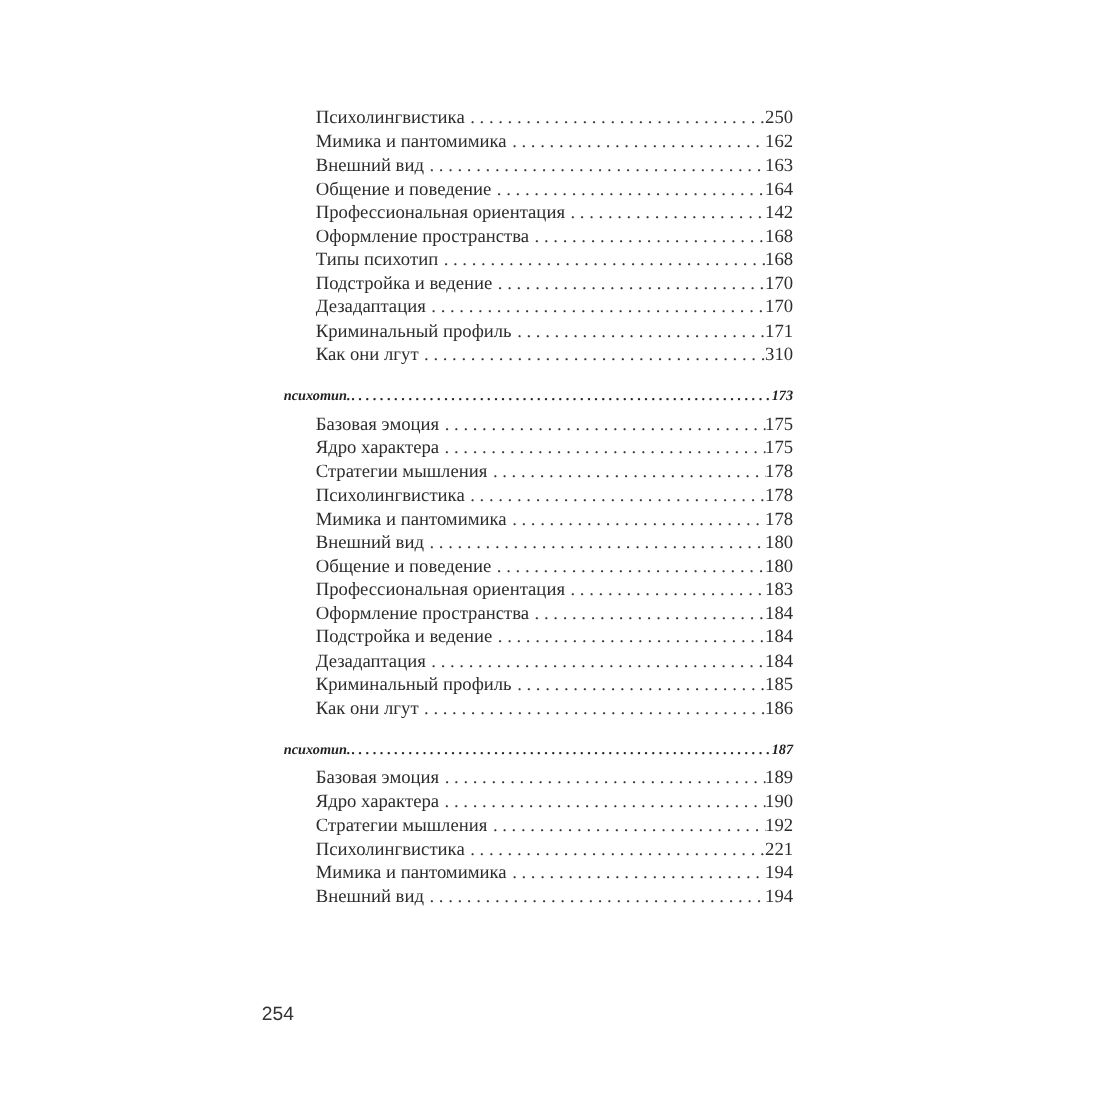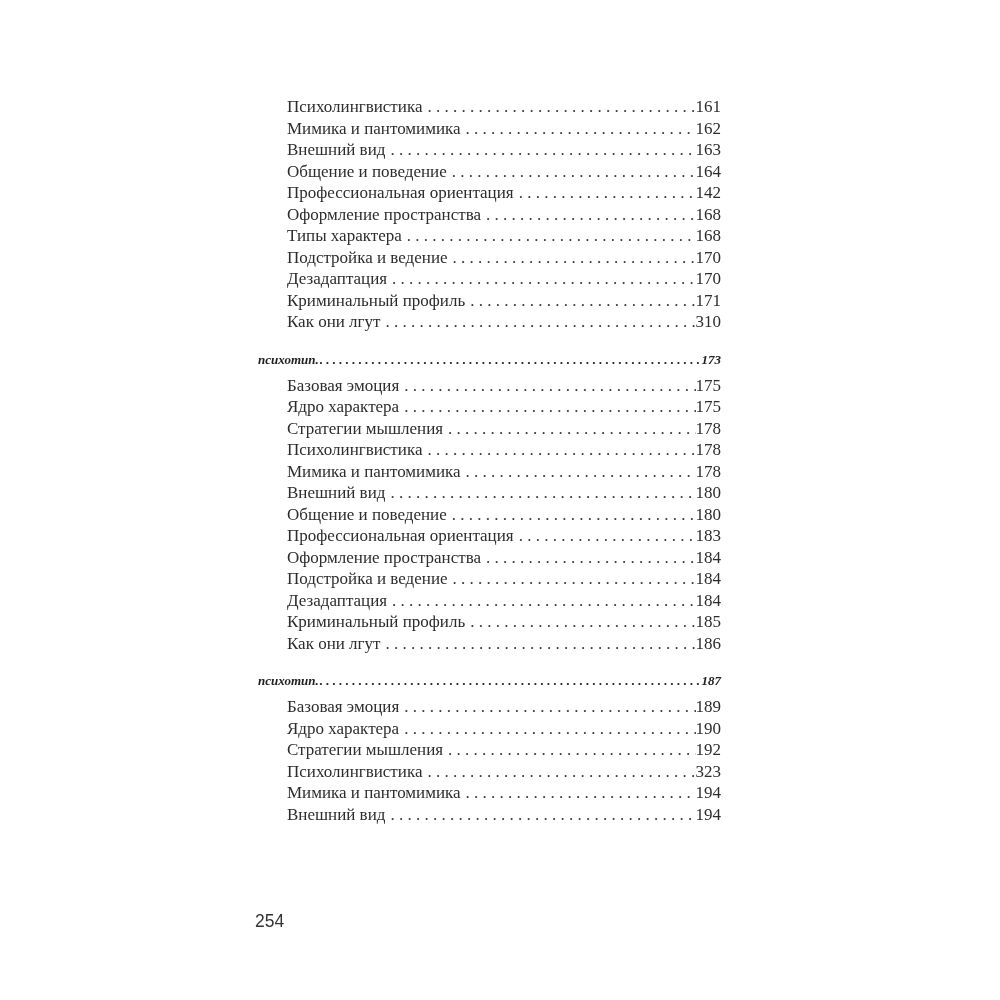--- a/index.html
+++ b/index.html
@@ -65,37 +65,37 @@
   .toc-heading .leader {
     color: #222222;
     padding: 0 3px 0 1px;
   }
   .page-num {
     flex: 0 0 auto;
     white-space: nowrap;
   }
   .footer-page-number {
     position: absolute;
-    left: 255px;
+    left: 238px;
     top: 911px;
     font-family: "Liberation Sans", "DejaVu Sans", sans-serif;
     font-size: 17.5px;
     color: #333333;
   }
 </style>
 </head>
 <body>
 
 <div class="page">
   <main class="toc">
   <section class="toc-section">
   <div class="toc-row entry-row">
     <span class="toc-title">Психолингвистика</span>
     <span class="leader">. . . . . . . . . . . . . . . . . . . . . . . . . . . . . . . . . . . . . . . . . . . . . . . . . . . . . . . . . . . . . . . . . . . . . . . . . . . . . . . . . . . . . . . . . . . . . . . . . . . . . . . . . . . . . . . . . . . . . . . .</span>
-    <span class="page-num">161</span>
+    <span class="page-num">250</span>
   </div>
 
   <div class="toc-row entry-row">
     <span class="toc-title">Мимика и пантомимика</span>
     <span class="leader">. . . . . . . . . . . . . . . . . . . . . . . . . . . . . . . . . . . . . . . . . . . . . . . . . . . . . . . . . . . . . . . . . . . . . . . . . . . . . . . . . . . . . . . . . . . . . . . . . . . . . . . . . . . . . . . . . . . . . . . .</span>
     <span class="page-num">162</span>
   </div>
 
   <div class="toc-row entry-row">
     <span class="toc-title">Внешний вид</span>
@@ -115,21 +115,21 @@
     <span class="page-num">142</span>
   </div>
 
   <div class="toc-row entry-row">
     <span class="toc-title">Оформление пространства</span>
     <span class="leader">. . . . . . . . . . . . . . . . . . . . . . . . . . . . . . . . . . . . . . . . . . . . . . . . . . . . . . . . . . . . . . . . . . . . . . . . . . . . . . . . . . . . . . . . . . . . . . . . . . . . . . . . . . . . . . . . . . . . . . . .</span>
     <span class="page-num">168</span>
   </div>
 
   <div class="toc-row entry-row">
-    <span class="toc-title">Типы характера</span>
+    <span class="toc-title">Типы психотип</span>
     <span class="leader">. . . . . . . . . . . . . . . . . . . . . . . . . . . . . . . . . . . . . . . . . . . . . . . . . . . . . . . . . . . . . . . . . . . . . . . . . . . . . . . . . . . . . . . . . . . . . . . . . . . . . . . . . . . . . . . . . . . . . . . .</span>
     <span class="page-num">168</span>
   </div>
 
   <div class="toc-row entry-row">
     <span class="toc-title">Подстройка и ведение</span>
     <span class="leader">. . . . . . . . . . . . . . . . . . . . . . . . . . . . . . . . . . . . . . . . . . . . . . . . . . . . . . . . . . . . . . . . . . . . . . . . . . . . . . . . . . . . . . . . . . . . . . . . . . . . . . . . . . . . . . . . . . . . . . . .</span>
     <span class="page-num">170</span>
   </div>
 
@@ -263,21 +263,21 @@
 
   <div class="toc-row entry-row">
     <span class="toc-title">Стратегии мышления</span>
     <span class="leader">. . . . . . . . . . . . . . . . . . . . . . . . . . . . . . . . . . . . . . . . . . . . . . . . . . . . . . . . . . . . . . . . . . . . . . . . . . . . . . . . . . . . . . . . . . . . . . . . . . . . . . . . . . . . . . . . . . . . . . . .</span>
     <span class="page-num">192</span>
   </div>
 
   <div class="toc-row entry-row">
     <span class="toc-title">Психолингвистика</span>
     <span class="leader">. . . . . . . . . . . . . . . . . . . . . . . . . . . . . . . . . . . . . . . . . . . . . . . . . . . . . . . . . . . . . . . . . . . . . . . . . . . . . . . . . . . . . . . . . . . . . . . . . . . . . . . . . . . . . . . . . . . . . . . .</span>
-    <span class="page-num">323</span>
+    <span class="page-num">221</span>
   </div>
 
   <div class="toc-row entry-row">
     <span class="toc-title">Мимика и пантомимика</span>
     <span class="leader">. . . . . . . . . . . . . . . . . . . . . . . . . . . . . . . . . . . . . . . . . . . . . . . . . . . . . . . . . . . . . . . . . . . . . . . . . . . . . . . . . . . . . . . . . . . . . . . . . . . . . . . . . . . . . . . . . . . . . . . .</span>
     <span class="page-num">194</span>
   </div>
 
   <div class="toc-row entry-row">
     <span class="toc-title">Внешний вид</span>

